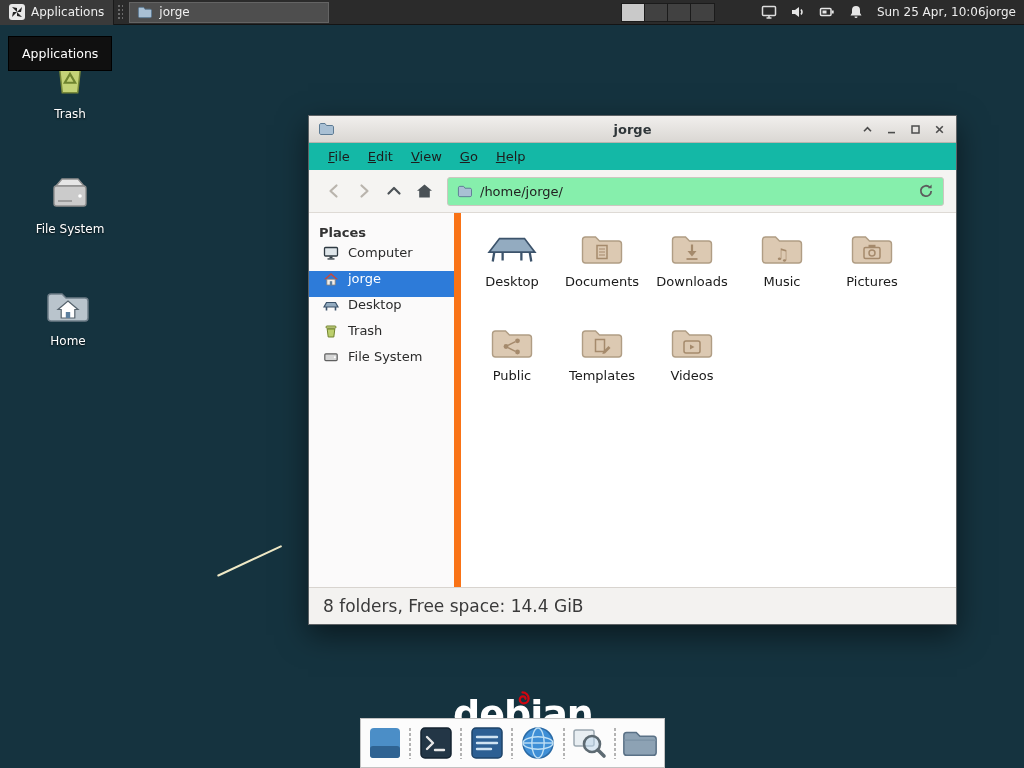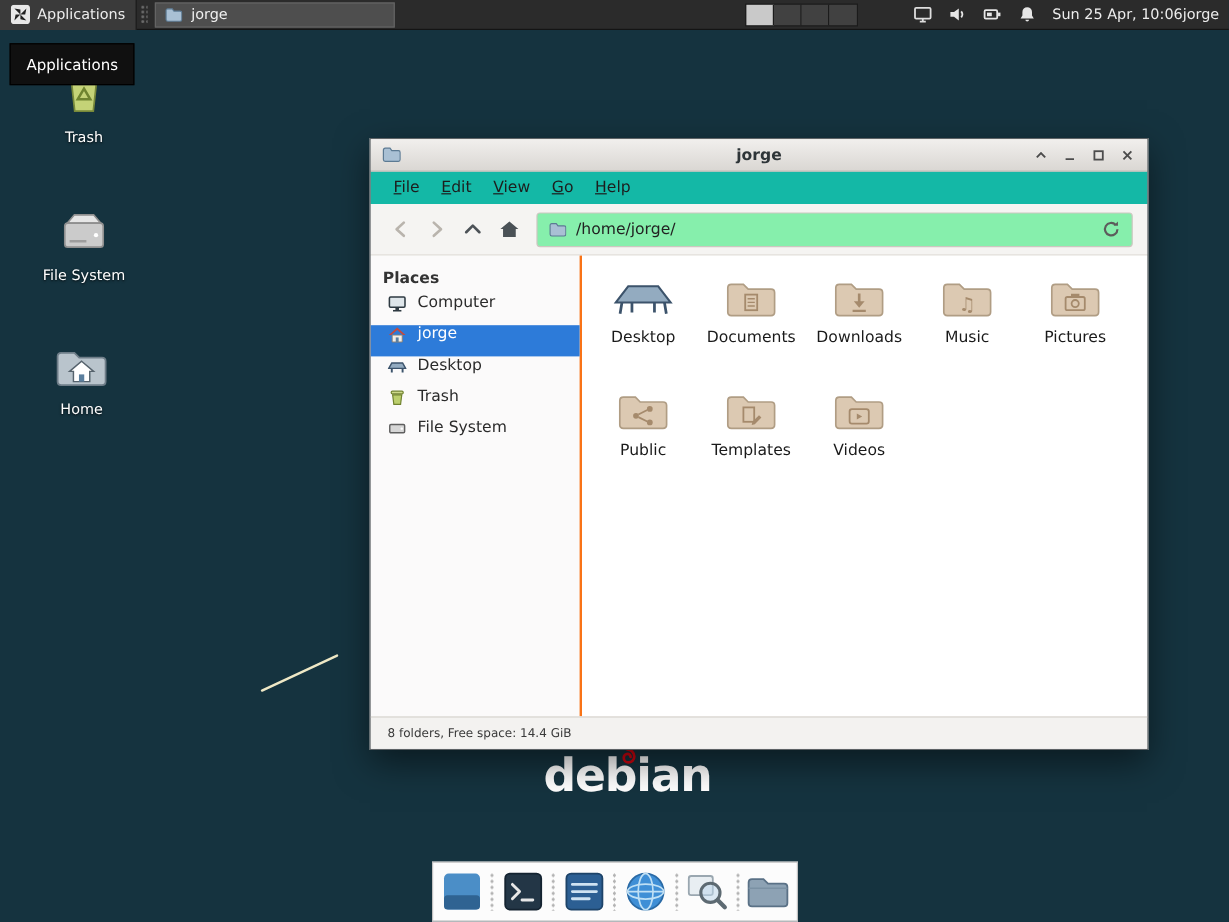--- a/index.html
+++ b/index.html
@@ -39,31 +39,31 @@
   .win-controls{position:absolute;right:10px;display:flex;gap:11px;align-items:center}
   .win-btn{width:13px;height:13px;display:flex;align-items:center;justify-content:center}
   .menubar{height:27px;display:flex;align-items:center;padding-left:10px;background:#14b8a6;font-size:13px;color:#1d1d1d}
   .menu-item{display:inline-block;padding:4px 9px}
   .menu-item::first-letter{text-decoration:underline}
   .toolbar{height:42px;display:flex;align-items:center;padding:0 10px;background:#f5f4f2}
   .tb-btn{width:30px;height:28px;display:flex;align-items:center;justify-content:center;border-radius:3px}
   .pathbar{flex:1;height:29px;margin:0 2px 0 8px;background:#86efac;border:1px solid #ccc7c0;border-radius:3px;display:flex;align-items:center;gap:8px;padding:0 9px;font-size:13px;color:#222}
   .path-text{flex:1}
   .win-body{flex:1;display:flex;border-top:1px solid #dedad5;min-height:0}
-  .sidebar{width:176px;border-right:2px solid #f97316;background:#fbfafa;padding-top:4px;font-size:13px;color:#2b2b2b}
+  .sidebar{width:152px;border-right:7px solid #f97316;background:#fbfafa;padding-top:4px;font-size:13px;color:#2b2b2b}
   .side-header{font-weight:bold;padding:8px 10px 5px;color:#333}
   .side-item{height:26px;display:flex;align-items:flex-start;gap:9px;padding-left:14px}
   .side-item.selected{background:#2d7bd9;color:#fff}
   .files{flex:1;background:#fff;display:flex;flex-wrap:wrap;align-content:flex-start;padding:12px 6px}
   .cell{width:90px;height:88px;display:flex;flex-direction:column;align-items:center;gap:5px;font-size:13px;color:#1a1a1a;margin-bottom:6px}
   .iconbox{height:44px;display:flex;align-items:flex-end;justify-content:center}
-  .statusbar{height:27px;border-top:1px solid #d8d4cf;background:#f3f2f0;display:flex;align-items:center;padding-left:14px;font-size:10px;color:#3a3a3a}
-
-  
-  #debian{position:absolute;left:453px;top:624px;color:#fff;font-size:38px;font-weight:bold;letter-spacing:-1px}
+  .statusbar{height:37px;border-top:1px solid #d8d4cf;background:#f3f2f0;display:flex;align-items:center;padding-left:14px;font-size:17px;color:#3a3a3a}
+
+  
+  #debian{position:absolute;left:453px;top:692px;color:#fff;font-size:38px;font-weight:bold;letter-spacing:-1px}
   #debian .swirl{position:absolute;left:62px;top:-1px}
 
   
   #dock{position:absolute;left:360px;top:718px;width:305px;height:50px;background:#fcfcfc;border:1px solid #c2c2c2;display:flex;align-items:center;justify-content:space-evenly;z-index:20}
   .dock-sep{width:4px;height:32px;background-image:radial-gradient(#b3b3b3 1px,transparent 1.2px);background-size:4px 5px}
   .dock-item{width:40px;height:40px;display:flex;align-items:center;justify-content:center}
 </style>
 </head>
 <body>
 

